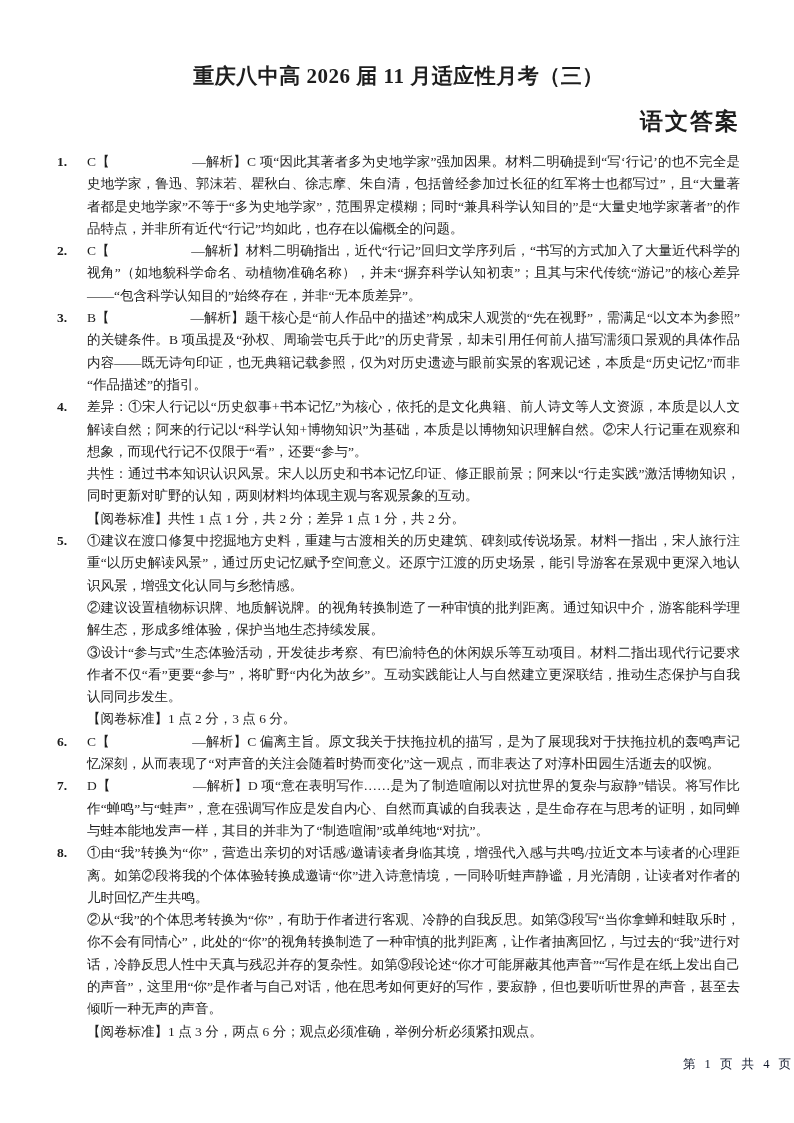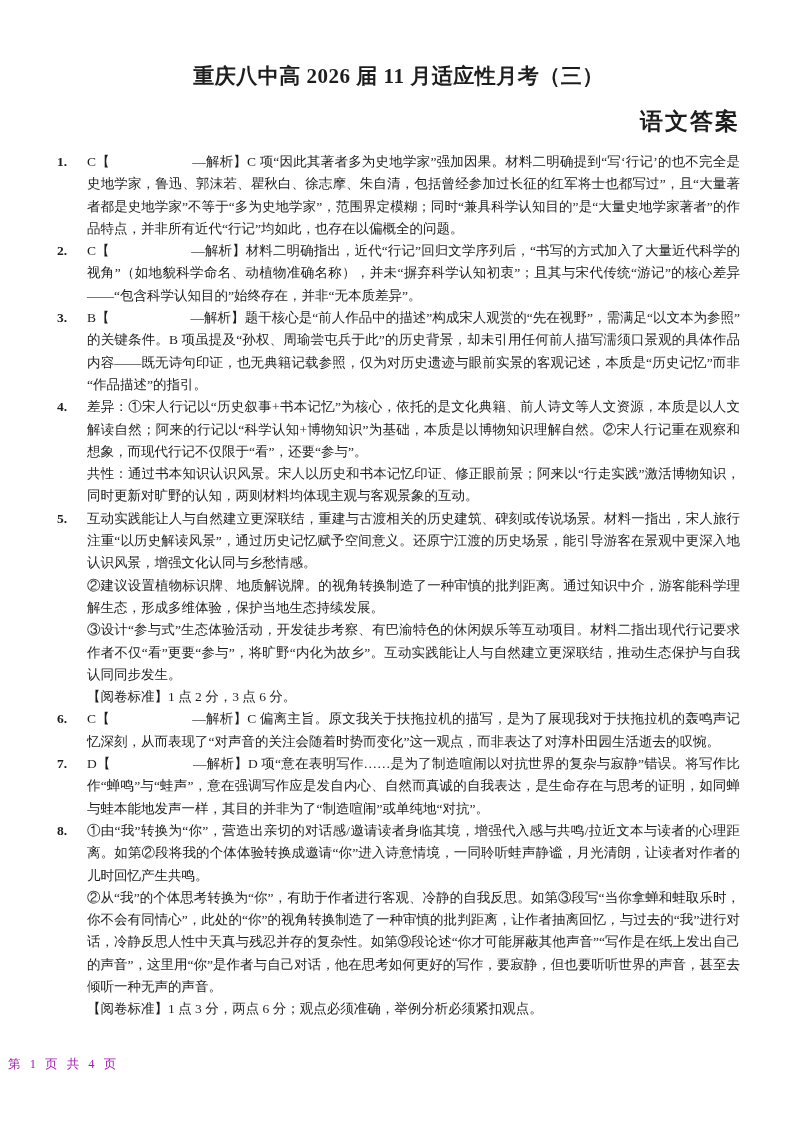--- a/index.html
+++ b/index.html
@@ -58,24 +58,24 @@
     line-height: 22.3px;
     text-align: justify;
     word-break: break-all;
     font-family: Liberation Serif, serif;
   }
   .page-footer {
     position: absolute;
     left: 8px;
     right: 0;
     bottom: 50px;
-    text-align: left;
+    text-align: right;
     font-size: 12.5px;
     letter-spacing: 3px;
-    color: #a21caf;
+    color: #0f172a;
   }
 </style>
 </head>
 <body>
 
 <div class="page">
   <h1 class="doc-title">重庆八中高 2026 届 11 月适应性月考（三）</h1>
   <h2 class="doc-subtitle">语文答案</h2>
 
   <div class="answer-list">
@@ -98,27 +98,28 @@
     <div class="item-body">
           <p>B【　　　　　　—解析】题干核心是“前人作品中的描述”构成宋人观赏的“先在视野”，需满足“以文本为参照”的关键条件。B 项虽提及“孙权、周瑜尝屯兵于此”的历史背景，却未引用任何前人描写濡须口景观的具体作品内容——既无诗句印证，也无典籍记载参照，仅为对历史遗迹与眼前实景的客观记述，本质是“历史记忆”而非“作品描述”的指引。</p>
         </div>
   </div>
 
   <div class="item">
     <div class="num">4.</div>
     <div class="item-body">
           <p>差异：①宋人行记以“历史叙事+书本记忆”为核心，依托的是文化典籍、前人诗文等人文资源，本质是以人文解读自然；阿来的行记以“科学认知+博物知识”为基础，本质是以博物知识理解自然。②宋人行记重在观察和想象，而现代行记不仅限于“看”，还要“参与”。</p>
           <p>共性：通过书本知识认识风景。宋人以历史和书本记忆印证、修正眼前景；阿来以“行走实践”激活博物知识，同时更新对旷野的认知，两则材料均体现主观与客观景象的互动。</p>
+          <p>【阅卷标准】共性 1 点 1 分，共 2 分；差异 1 点 1 分，共 2 分。</p>
         </div>
   </div>
 
   <div class="item">
     <div class="num">5.</div>
     <div class="item-body">
-          <p>互动实践能让人与自然建立更深联结，重建与古渡相关的历史建筑、碑刻或传说场景。材料一指出，宋人旅行注重“以历史解读风景”，通过历史记忆赋予空间意义。还原宁江渡的历史场景，能引导游客在景观中更深入地认识风景，增强文化认同与乡愁情感。</p>
+          <p>①建议在渡口修复中挖掘地方史料，重建与古渡相关的历史建筑、碑刻或传说场景。材料一指出，宋人旅行注重“以历史解读风景”，通过历史记忆赋予空间意义。还原宁江渡的历史场景，能引导游客在景观中更深入地认识风景，增强文化认同与乡愁情感。</p>
           <p>②建议设置植物标识牌、地质解说牌。的视角转换制造了一种审慎的批判距离。通过知识中介，游客能科学理解生态，形成多维体验，保护当地生态持续发展。</p>
           <p>③设计“参与式”生态体验活动，开发徒步考察、有巴渝特色的休闲娱乐等互动项目。材料二指出现代行记要求作者不仅“看”更要“参与”，将旷野“内化为故乡”。互动实践能让人与自然建立更深联结，推动生态保护与自我认同同步发生。</p>
           <p>【阅卷标准】1 点 2 分，3 点 6 分。</p>
         </div>
   </div>
 
   <div class="item">
     <div class="num">6.</div>
     <div class="item-body">
           <p>C【　　　　　　—解析】C 偏离主旨。原文我关于扶拖拉机的描写，是为了展现我对于扶拖拉机的轰鸣声记忆深刻，从而表现了“对声音的关注会随着时势而变化”这一观点，而非表达了对淳朴田园生活逝去的叹惋。</p>

